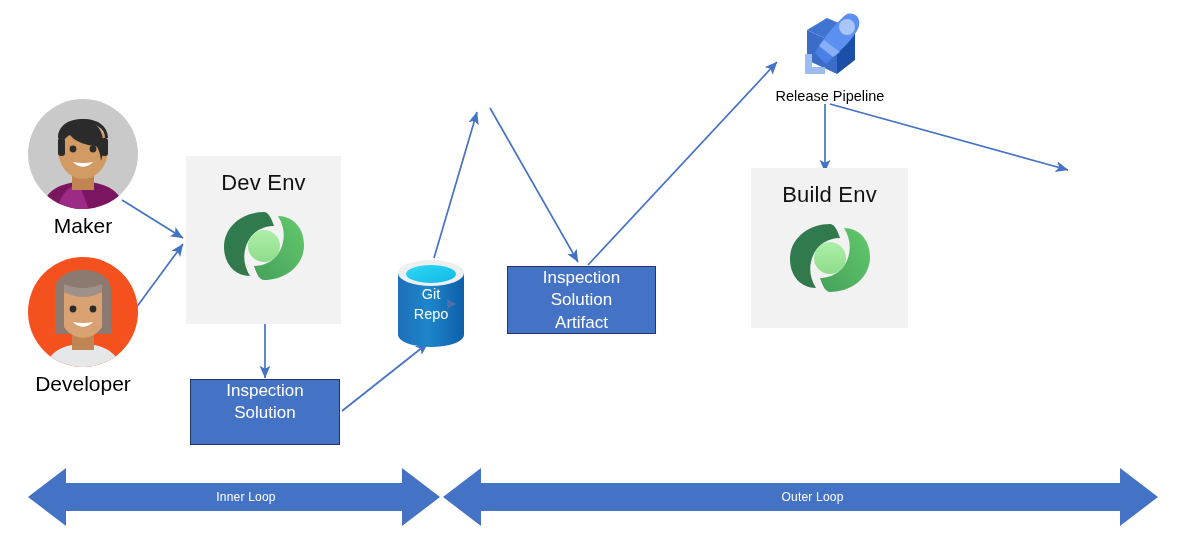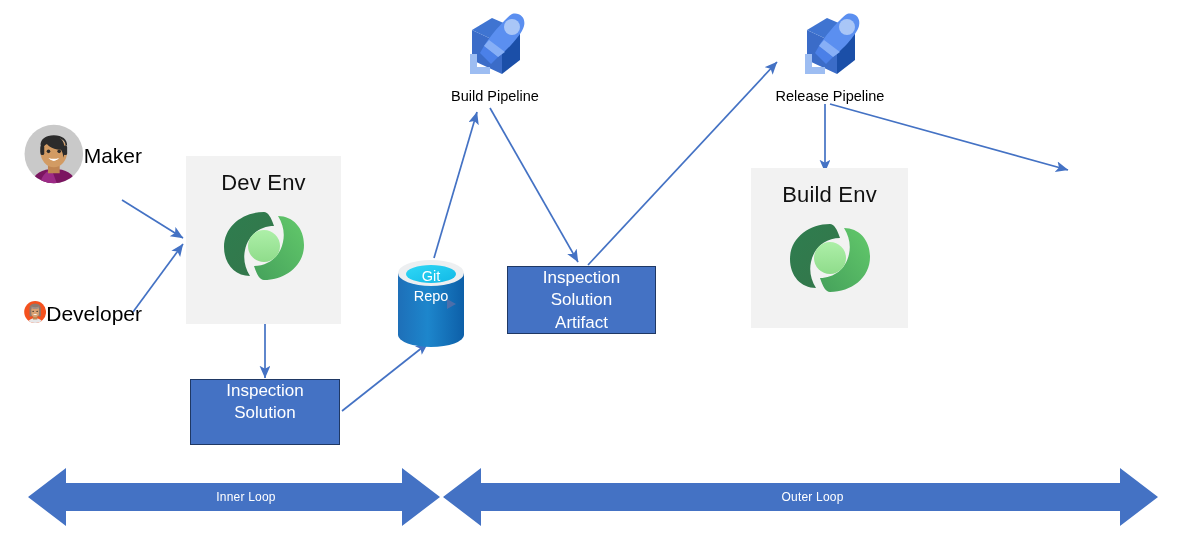--- a/index.html
+++ b/index.html
@@ -20,29 +20,29 @@
              letter-spacing:.2px;white-space:nowrap;text-align:right;}
   .env-logo{margin-top:6px;}
 
   
   .blue-box{background:#4472C4;border:1.5px solid #1F3864;
             display:flex;flex-direction:column;align-items:center;
             justify-content:flex-start;color:#ffffff;font-size:17px;
             line-height:1.32;text-align:center;box-sizing:border-box;}
 
   
-  .persona{display:flex;flex-direction:row;align-items:center;}
+  .persona{display:flex;flex-direction:column;align-items:center;}
   .persona-name{font-size:21px;color:#000;margin-top:4px;white-space:nowrap;}
 
   
   .pipe{display:flex;flex-direction:column;align-items:center;}
   .pipe-label{font-size:14.5px;color:#000;margin-top:2px;white-space:nowrap;}
 
   
-  .cyl-label{position:absolute;left:0;top:12px;width:100%;text-align:center;
+  .cyl-label{position:absolute;left:0;top:30px;width:100%;text-align:center;
              color:#fff;font-size:14.5px;line-height:1.35;pointer-events:none;}
 
   
   .loop{position:absolute;}
   .loop-text{position:absolute;left:12px;top:0;width:100%;height:100%;
              display:flex;align-items:center;justify-content:center;
              color:#ffffff;font-size:12px;letter-spacing:.2px;}
 </style>
 </head>
 <body>
@@ -171,37 +171,20 @@
       <ellipse cx="39" cy="18" rx="33" ry="13" fill="#EDEFF1"></ellipse>
       <ellipse cx="39" cy="19" rx="25" ry="9" fill="url(#cylTopIn)"></ellipse>
       <path d="M55,44 l9,5 l-9,5 z" fill="#5B6FA8" opacity=".8"></path>
     </svg>
     <div class="cyl-label">
       <div>Git</div>
       <div>Repo</div>
     </div>
   </div>
 
-  <div class="abs pipe" style="left:437px;top:8px;width:116px;">
-    <svg width="74" height="78" viewBox="0 0 74 78">
-      <path d="M14,22 L14,52 L44,66 L44,36 Z" fill="#3B6CC8"></path>
-      <path d="M44,36 L44,66 L62,52 L62,22 Z" fill="#1B4FA8"></path>
-      <path d="M14,22 L44,36 L62,22 L34,10 Z" fill="#3F74D1"></path>
-      <g fill="#9DBDF2">
-        <rect x="12" y="46" width="7" height="20"></rect>
-        <rect x="12" y="59" width="20" height="7"></rect>
-      </g>
-      <path d="M54,6 C62,4 68,10 66,18 C64,27 46,45 40,49 L26,38 C30,31 46,11 54,6 z" fill="#5B8FF0"></path>
-      <path d="M26,38 L40,49 L33,56 L22,45 Z" fill="#4B80E8"></path>
-      <path d="M31,32 L47,44 L40,49 L26,38 Z" fill="#8FB5F7" opacity=".85"></path>
-      <circle cx="54" cy="19" r="8" fill="#A9C6F7"></circle>
-      <path d="M22,45 L18,58 L29,53 Z" fill="#F0F3F8" opacity=".0"></path>
-    </svg>
-    <div class="pipe-label">Build Pipeline</div>
-  </div>
 
   <div class="abs blue-box" style="left:507px;top:266px;width:149px;height:68px;">
     <span>Inspection</span>
     <span>Solution</span>
     <span>Artifact</span>
   </div>
 
   <div class="abs pipe" style="left:771px;top:8px;width:118px;">
     <svg width="74" height="78" viewBox="0 0 74 78">
       <path d="M14,22 L14,52 L44,66 L44,36 Z" fill="#3B6CC8"></path>

